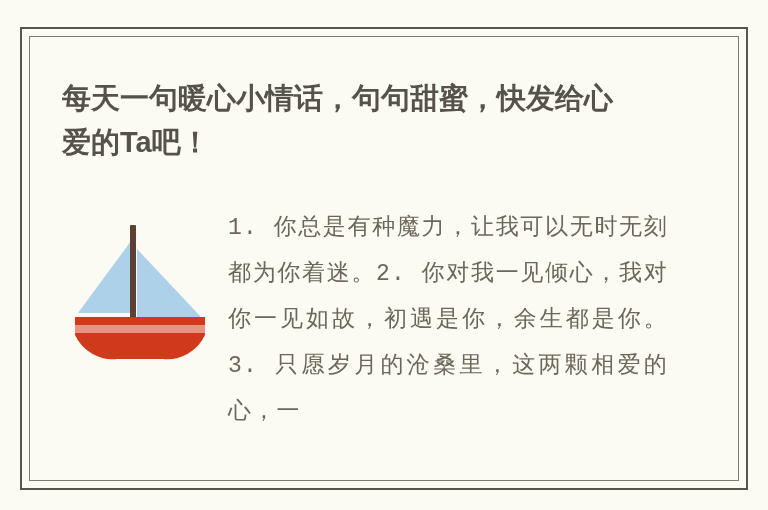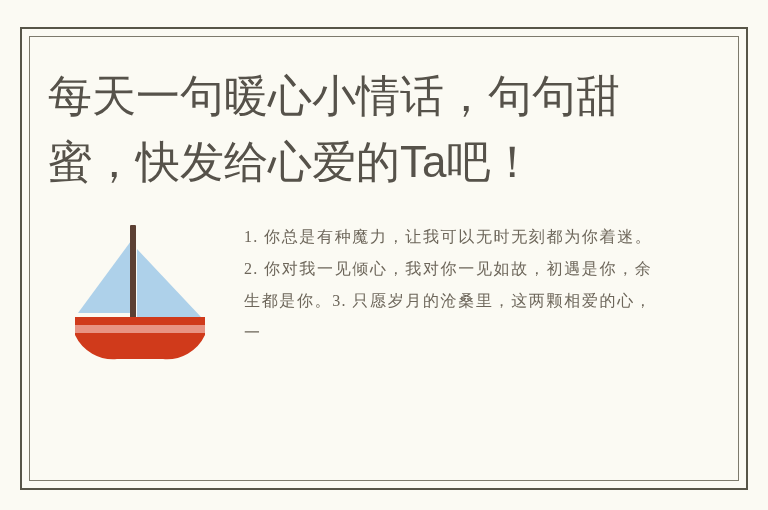--- a/index.html
+++ b/index.html
@@ -45,25 +45,25 @@
   }
 
   
   #title-block {
     position: absolute;
     left: 48px;
     top: 63px;
     width: 600px;
   }
   #title-text {
-    margin: 0;
+    margin: 14px;
     font-family: "Liberation Sans", "DejaVu Sans", sans-serif;
-    font-size: 44px;
+    font-size: 29px;
     line-height: 1.50;
-    font-weight: 400;
+    font-weight: 700;
     color: #56524a;
     letter-spacing: 0px;
     white-space: pre-wrap;
   }
 
   
   #content-row {
     position: absolute;
     left: 48px;
     top: 205px;
@@ -82,23 +82,23 @@
   .boat-svg { display: block; width: 140px; height: 150px; }
 
   
   #body-block {
     position: absolute;
     left: 180px;
     top: 0px;
     width: 440px;
   }
   #body-text {
-    margin: 16px;
-    font-family: Liberation Serif, serif;
-    font-size: 16px;
+    margin: 0;
+    font-family: Liberation Mono, monospace;
+    font-size: 23px;
     line-height: 2.00;
     color: #6d665a;
     letter-spacing: 1.2px;
     text-align: justify;
     text-justify: inter-character;
     white-space: normal;
     word-break: break-all;
   }
 </style>
 </head>

